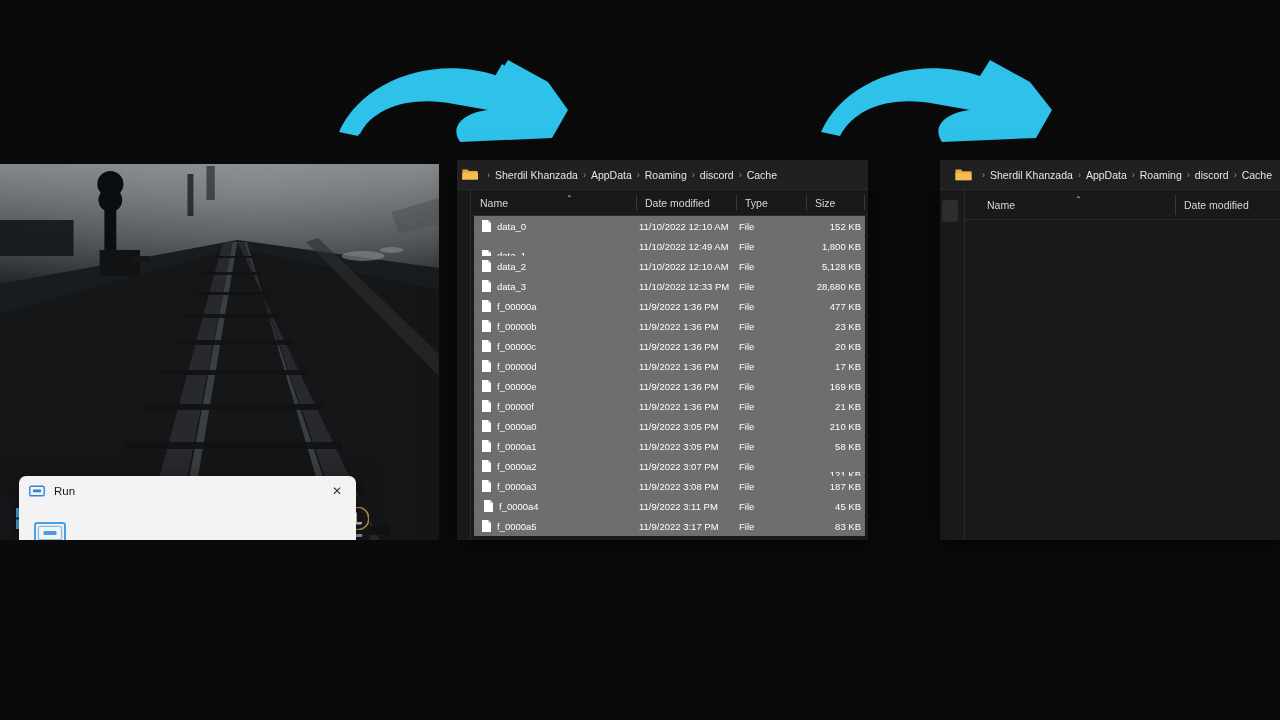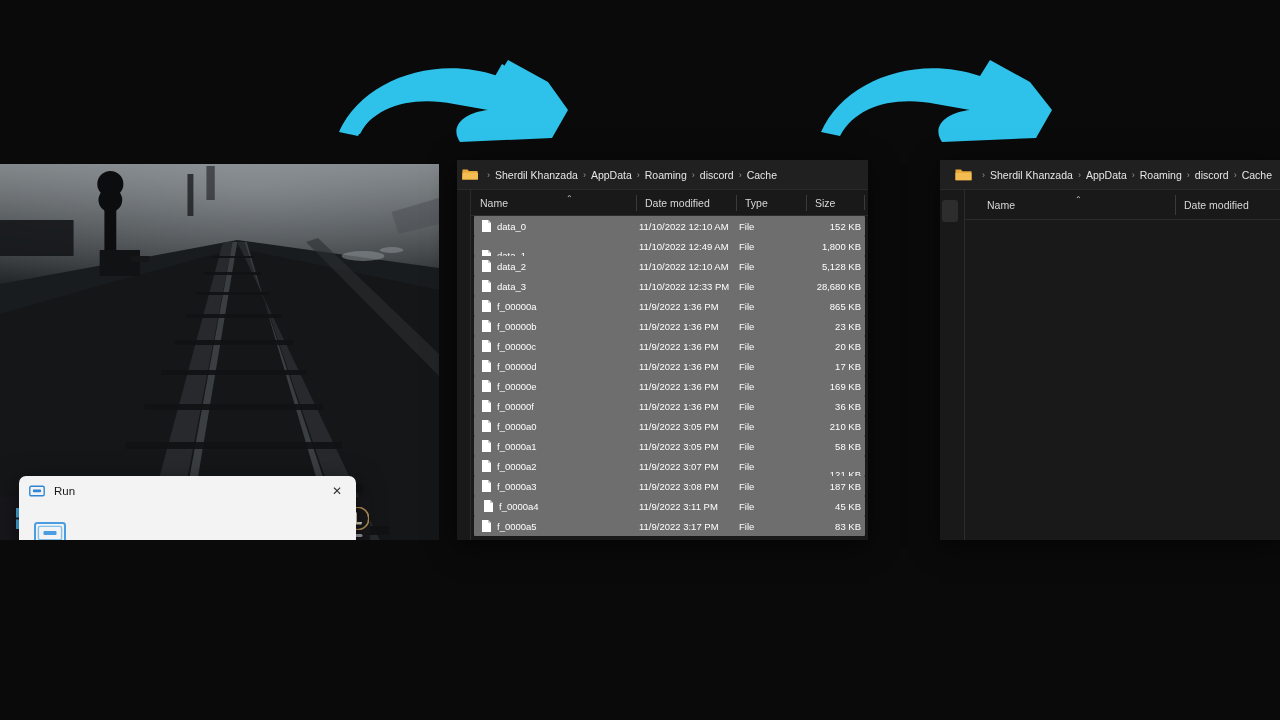--- a/index.html
+++ b/index.html
@@ -365,21 +365,21 @@
             <div class="row">
               <div class="cell cell-name" style="width: 165px;">
                 <svg class="fileicon" viewBox="0 0 9 12">
                   <path d="M0 0 h6 l3 3 v9 H0 Z" fill="#ffffff"></path>
                   <path d="M6 0 l3 3 h-3 Z" fill="#cdcdcd"></path>
                 </svg>
                 <span>f_00000a</span>
               </div>
               <div class="cell" style="width: 100px;">11/9/2022 1:36 PM</div>
               <div class="cell" style="width: 70px;">File</div>
-              <div class="cell cell-size" style="width: 52px;">865 KB</div>
+              <div class="cell cell-size" style="width: 52px;">477 KB</div>
             </div>
             <div class="row">
               <div class="cell cell-name" style="width: 165px;">
                 <svg class="fileicon" viewBox="0 0 9 12">
                   <path d="M0 0 h6 l3 3 v9 H0 Z" fill="#ffffff"></path>
                   <path d="M6 0 l3 3 h-3 Z" fill="#cdcdcd"></path>
                 </svg>
                 <span>f_00000b</span>
               </div>
               <div class="cell" style="width: 100px;">11/9/2022 1:36 PM</div>
@@ -425,21 +425,21 @@
             <div class="row">
               <div class="cell cell-name" style="width: 165px;">
                 <svg class="fileicon" viewBox="0 0 9 12">
                   <path d="M0 0 h6 l3 3 v9 H0 Z" fill="#ffffff"></path>
                   <path d="M6 0 l3 3 h-3 Z" fill="#cdcdcd"></path>
                 </svg>
                 <span>f_00000f</span>
               </div>
               <div class="cell" style="width: 100px;">11/9/2022 1:36 PM</div>
               <div class="cell" style="width: 70px;">File</div>
-              <div class="cell cell-size" style="width: 52px;">36 KB</div>
+              <div class="cell cell-size" style="width: 52px;">21 KB</div>
             </div>
             <div class="row">
               <div class="cell cell-name" style="width: 165px;">
                 <svg class="fileicon" viewBox="0 0 9 12">
                   <path d="M0 0 h6 l3 3 v9 H0 Z" fill="#ffffff"></path>
                   <path d="M6 0 l3 3 h-3 Z" fill="#cdcdcd"></path>
                 </svg>
                 <span>f_0000a0</span>
               </div>
               <div class="cell" style="width: 100px;">11/9/2022 3:05 PM</div>

